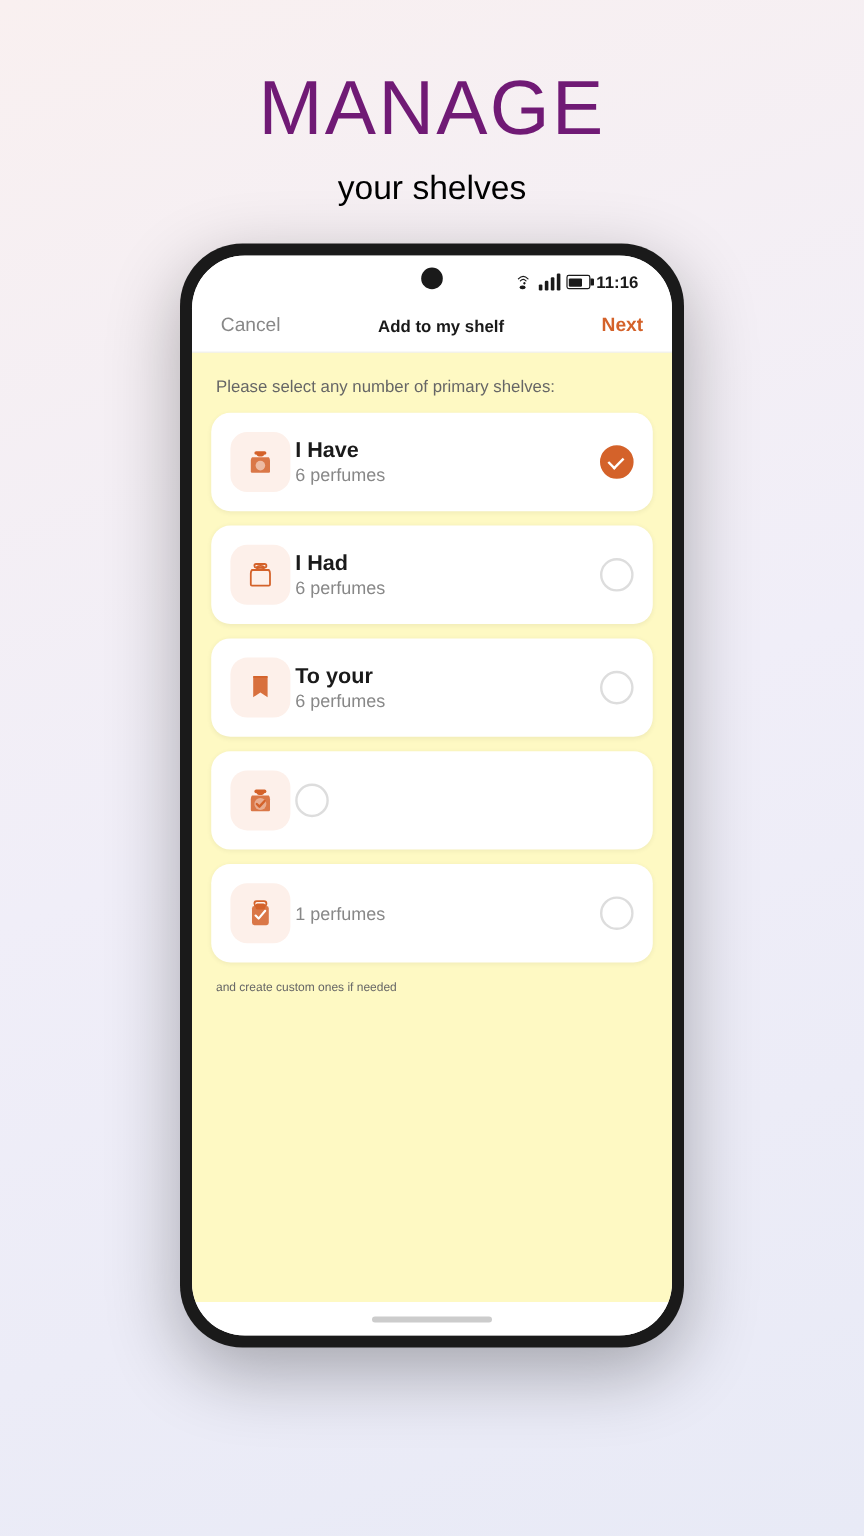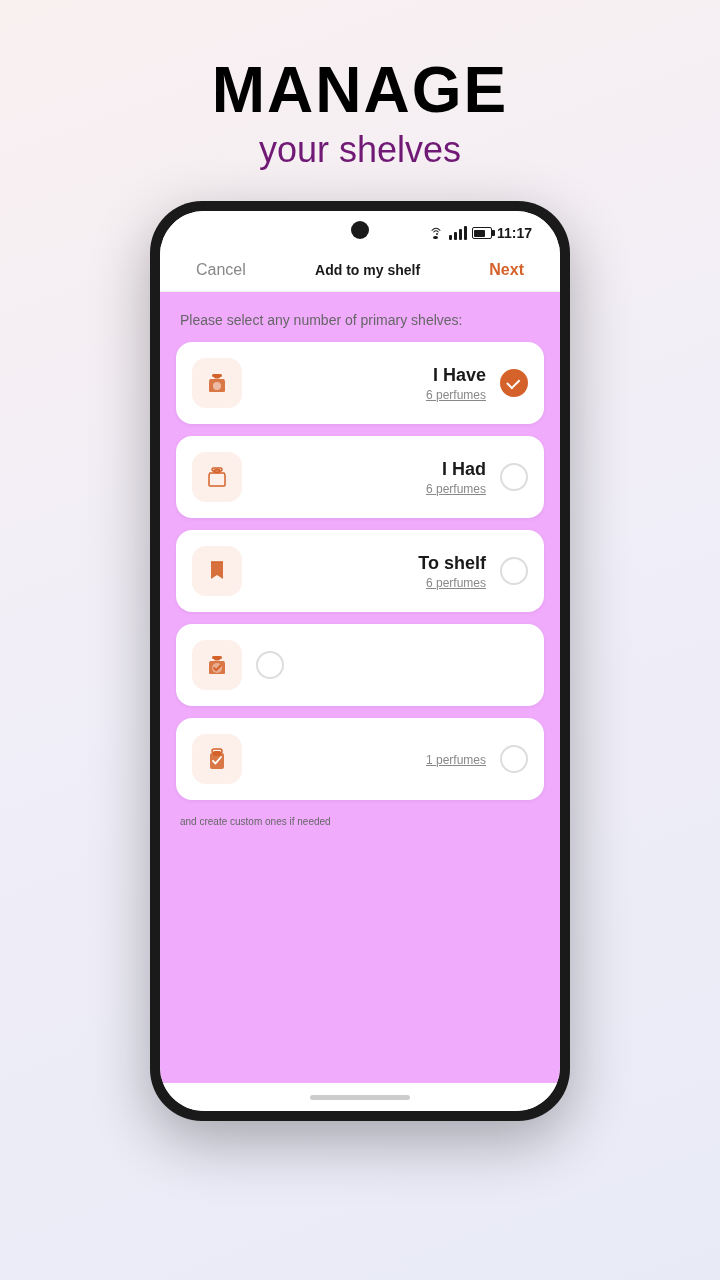--- a/index.html
+++ b/index.html
@@ -16,32 +16,32 @@
     }
 
     .page-header {
       text-align: center;
       margin-top: 55px;
       margin-bottom: 20px;
     }
 
     .page-title-main {
       font-size: 64px;
-      font-weight: 700;
-      color: #000000;
+      font-weight: 400;
+      color: #701a75;
       letter-spacing: 2px;
       text-transform: uppercase;
       line-height: 1.1;
     }
 
     .page-title-sub {
-      font-size: 36px;
+      font-size: 28px;
       font-weight: 400;
-      color: #701a75;
-      margin-top: 4px;
+      color: #000000;
+      margin-top: 16px;
     }
 
     
     .phone-frame {
       width: 420px;
       height: 920px;
       background: #1a1a1a;
       border-radius: 52px;
       padding: 10px;
       box-shadow: 0 20px 60px rgba(0,0,0,0.3);
@@ -94,21 +94,21 @@
       font-size: 14px;
       font-weight: 600;
       color: #1a1a1a;
     }
 
     
     .nav-bar {
       display: flex;
       justify-content: space-between;
       align-items: center;
-      padding: 12px 36px;
+      padding: 12px 24px;
       border-bottom: 1px solid #eee;
       background: #fff;
     }
 
     .nav-cancel {
       font-size: 16px;
       color: #888;
     }
 
     .nav-title {
@@ -122,40 +122,39 @@
       font-weight: 600;
       color: #d4622a;
       text-align: center;
     }
 
     
     .content-area {
       flex: 1;
       overflow-y: auto;
       padding: 20px 16px;
-      background: #f0abfc;
+      background: #fef9c3;
     }
 
     .section-label {
       font-size: 14px;
       color: #666;
       margin-bottom: 14px;
       padding: 0 4px;
     }
 
     .shelf-item {
       background: #fff;
       border-radius: 16px;
       padding: 16px 16px;
       margin-bottom: 12px;
       display: flex;
       align-items: center;
-      gap: 14px;
+      gap: 4px;
       box-shadow: 0 1px 4px rgba(0,0,0,0.06);
-      text-align: right;
     }
 
     .shelf-icon-wrap {
       width: 50px;
       height: 50px;
       background: #fdf0ea;
       border-radius: 14px;
       display: flex;
       align-items: center;
       justify-content: center;
@@ -171,24 +170,23 @@
       flex: 1;
     }
 
     .shelf-name {
       font-size: 18px;
       font-weight: 600;
       color: #1a1a1a;
     }
 
     .shelf-count {
-      font-size: 12px;
+      font-size: 15px;
       color: #888;
       margin-top: 2px;
-      text-decoration: underline;
     }
 
     .shelf-checkbox {
       width: 28px;
       height: 28px;
       border-radius: 50%;
       border: 2px solid #ddd;
       display: flex;
       align-items: center;
       justify-content: center;
@@ -318,21 +316,21 @@
         </div>
         <div class="signal-bars">
           <span></span>
             <span></span>
             <span></span>
             <span></span>
         </div>
         <div class="battery-shape">
           <div class="battery-fill"></div>
         </div>
-        <span class="status-time">11:17</span>
+        <span class="status-time">11:16</span>
       </div>
     </div>
 
     <div class="nav-bar">
       <span class="nav-cancel">Cancel</span>
       <span class="nav-title">Add to my shelf</span>
       <span class="nav-next">Next</span>
     </div>
 
     <div class="content-area">
@@ -371,21 +369,21 @@
       </div>
 
       <div class="shelf-item">
         <div class="shelf-icon-wrap">
           <svg viewBox="0 0 28 28" fill="none" xmlns="http://www.w3.org/2000/svg">
             <path d="M8 5 L8 22 L14 18 L20 22 L20 5 Z" fill="#d4622a" opacity="0.9"></path>
             <path d="M8 5 L20 5" stroke="#d4622a" stroke-width="1.5"></path>
           </svg>
         </div>
         <div class="shelf-text">
-          <div class="shelf-name">To shelf</div>
+          <div class="shelf-name">To your</div>
           <div class="shelf-count">6 perfumes</div>
         </div>
         <div class="shelf-checkbox"></div>
       </div>
 
       <div class="shelf-item">
         <div class="shelf-icon-wrap">
           <svg viewBox="0 0 28 28" fill="none" xmlns="http://www.w3.org/2000/svg">
             <rect x="9" y="5" width="10" height="3" rx="1.5" fill="#d4622a"></rect>
             <path d="M7 10 Q6 11 6 13 L6 22 Q6 23 7 23 L21 23 Q22 23 22 22 L22 13 Q22 11 21 10 Z" fill="#d4622a" opacity="0.85"></path>

